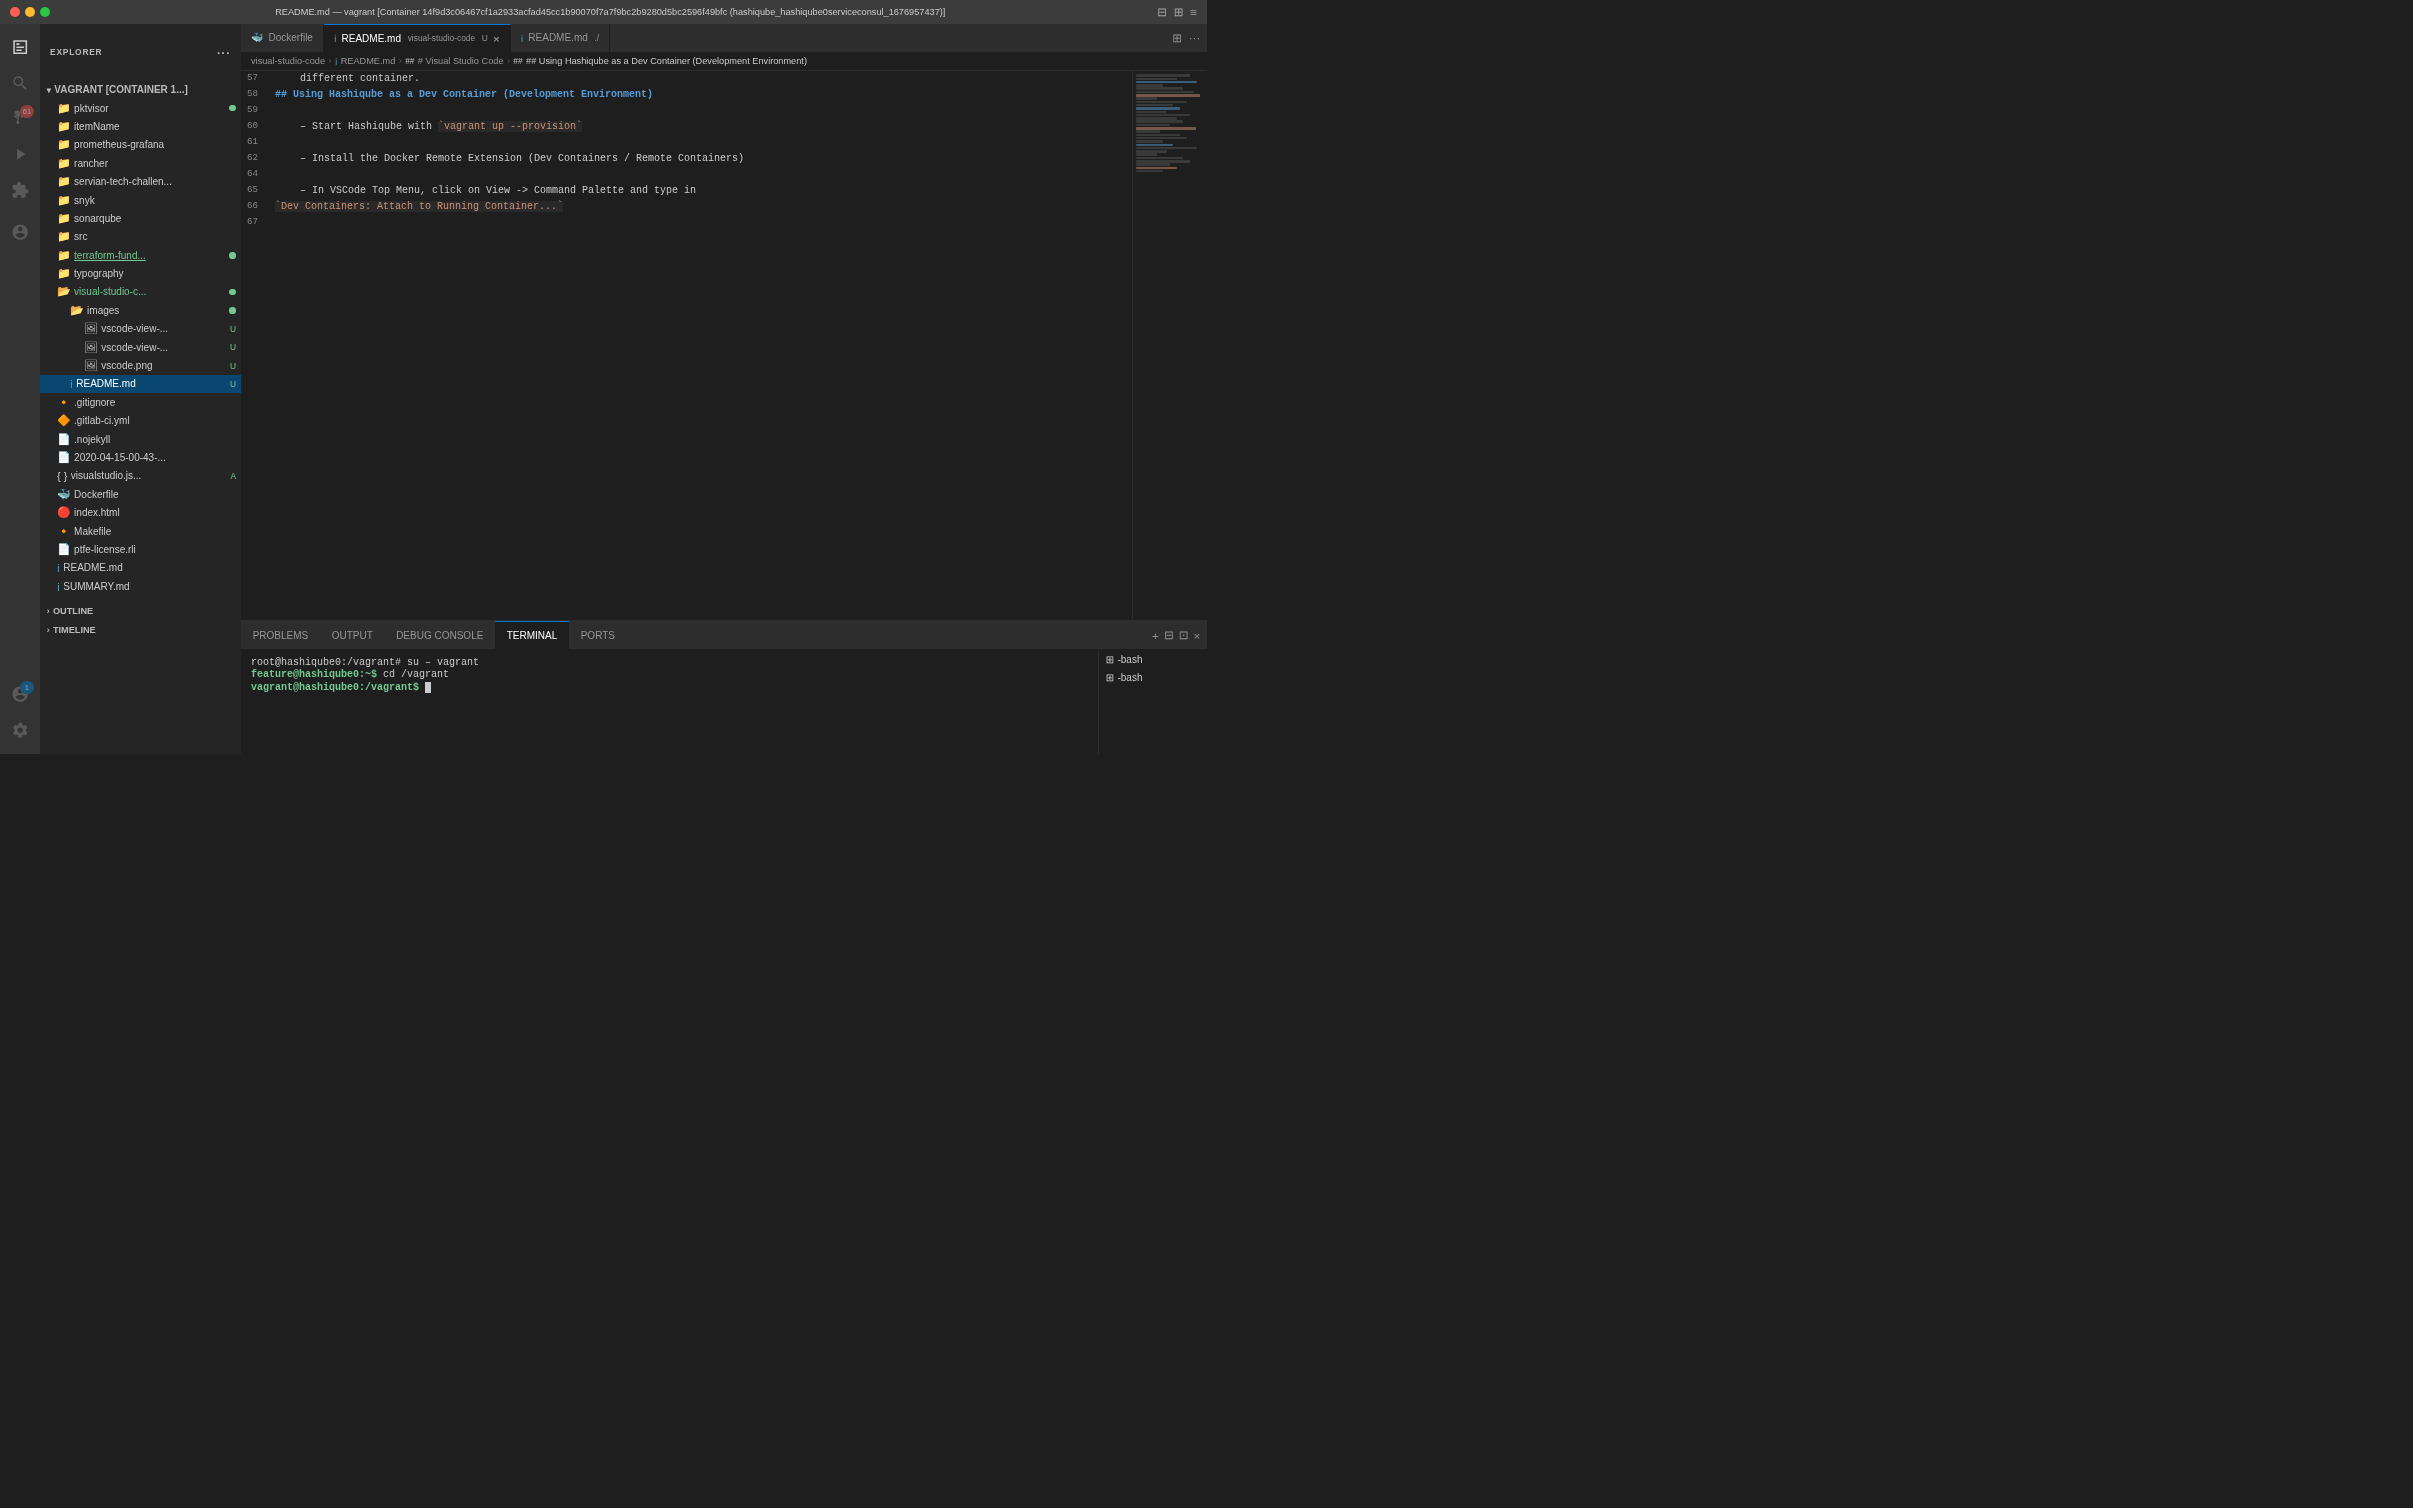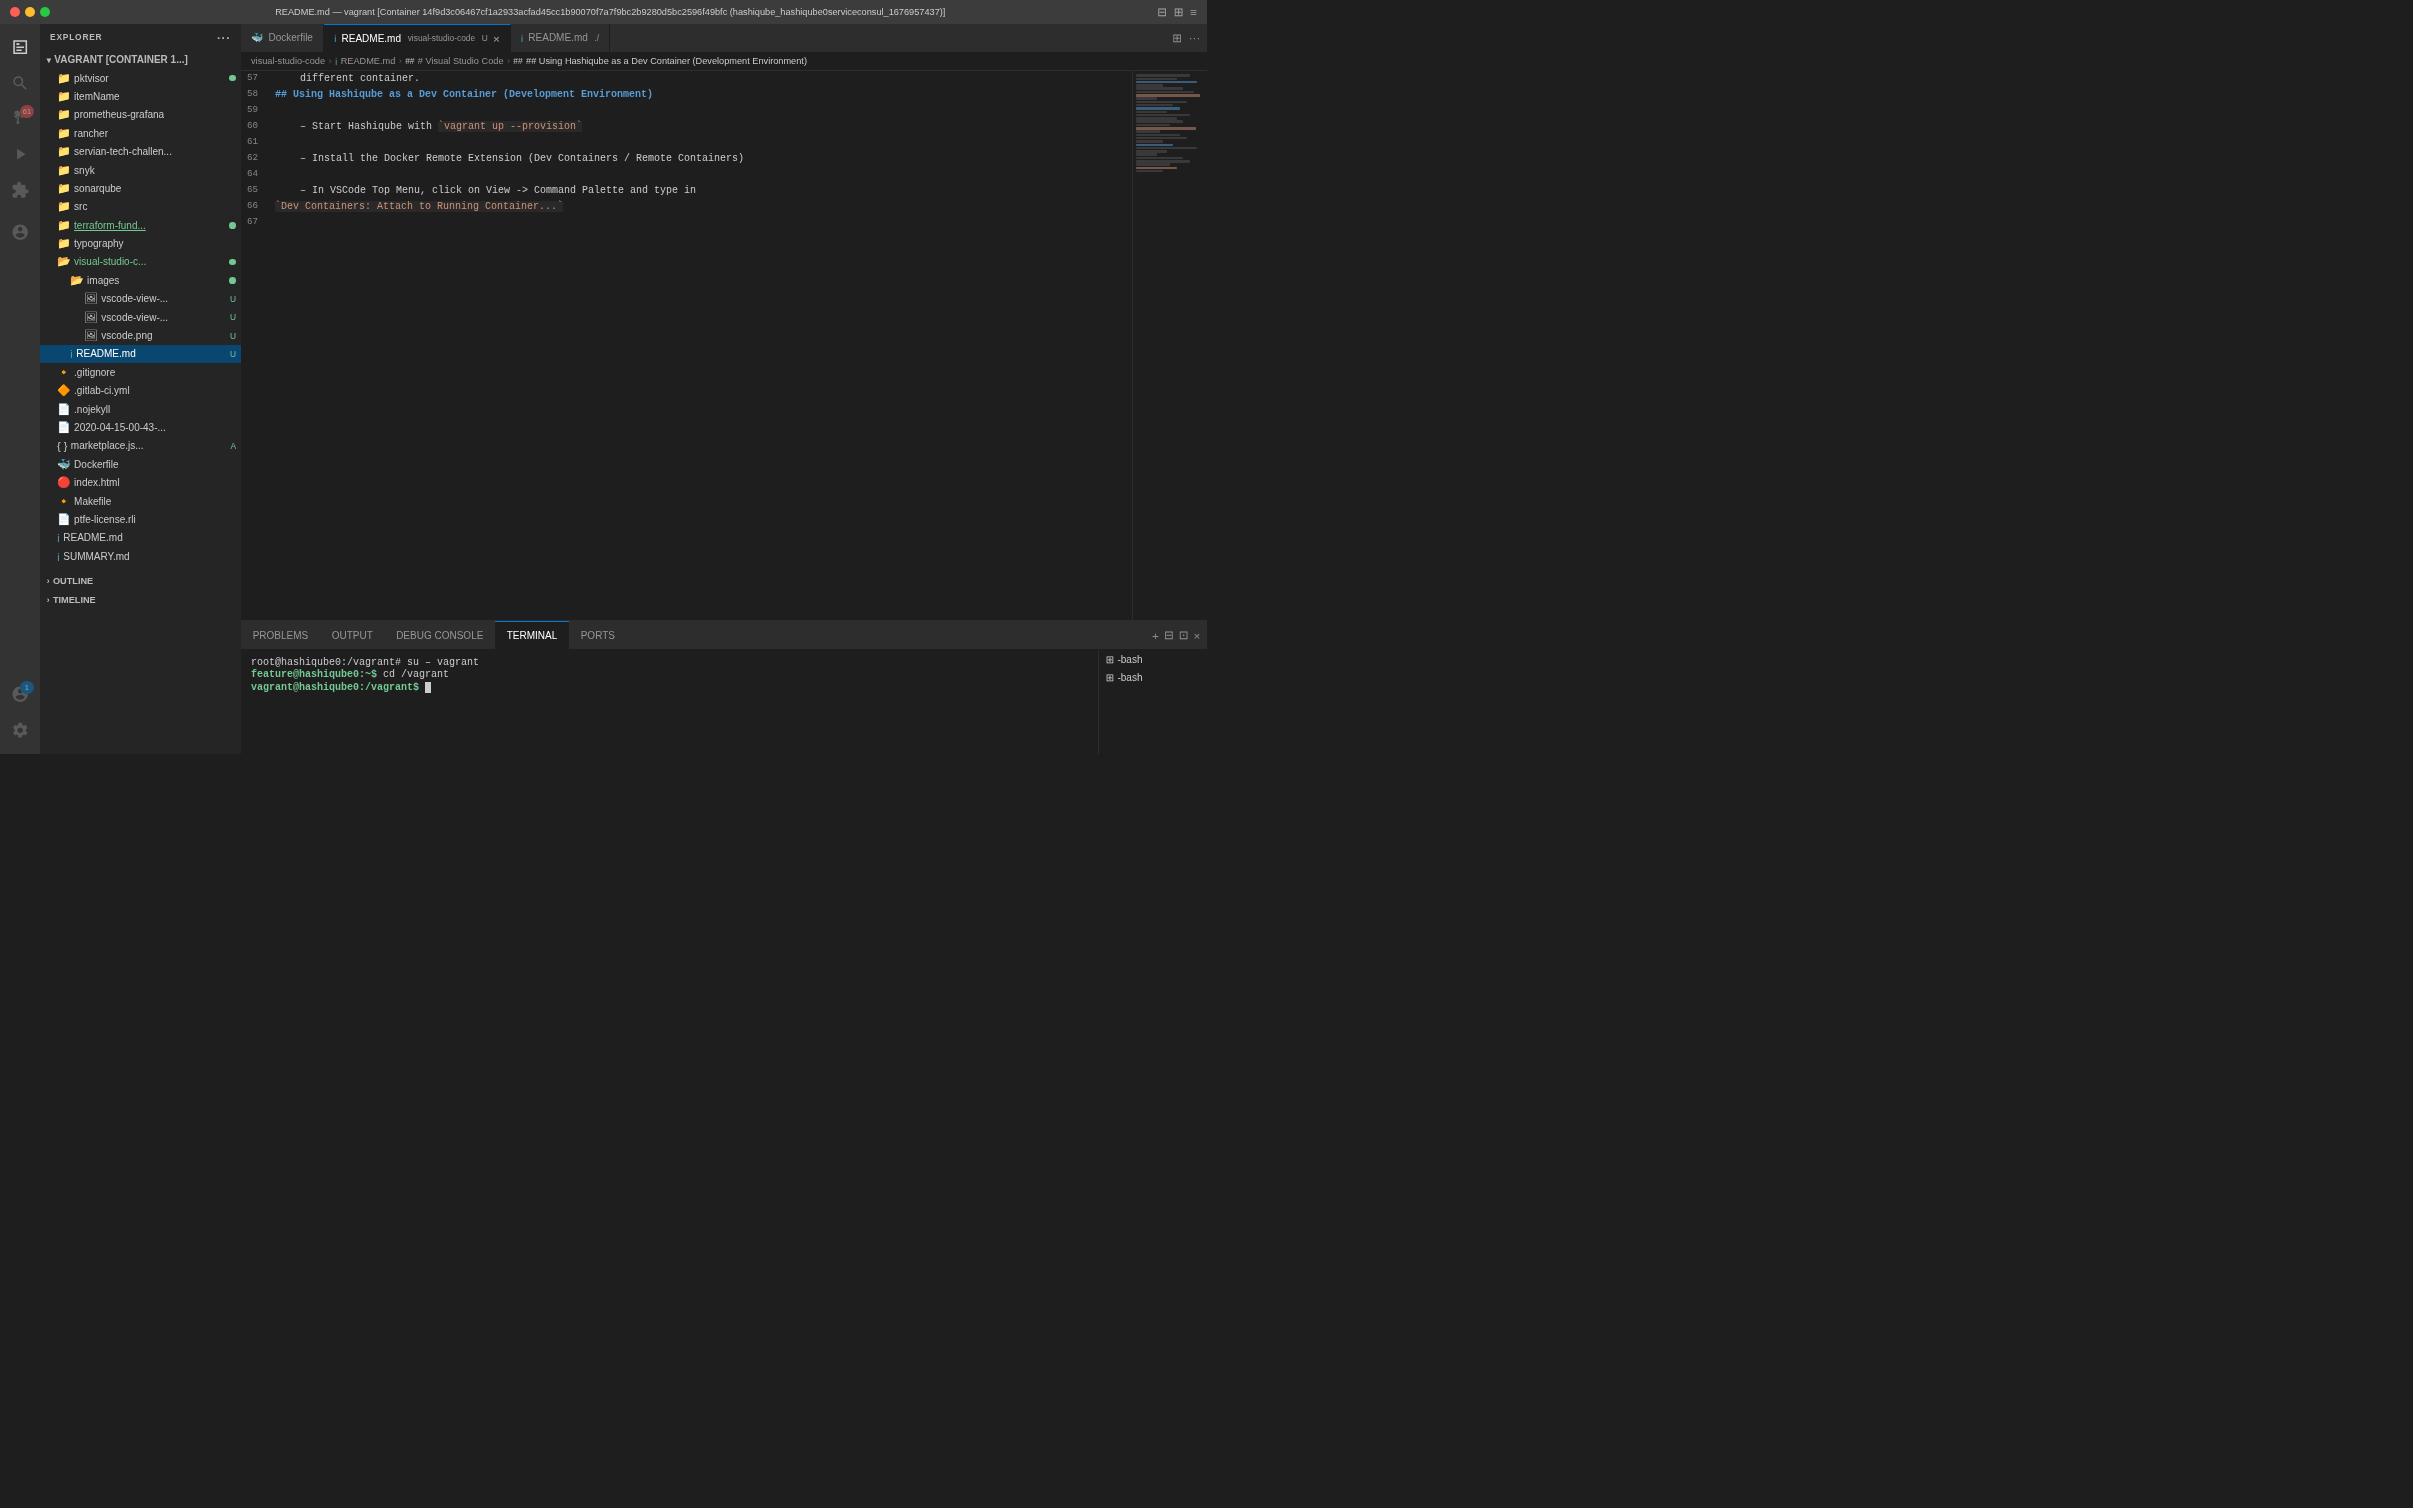--- a/index.html
+++ b/index.html
@@ -98,21 +98,21 @@
 
     
     .sidebar {
       width: 201px;
       background: #252526;
       display: flex;
       flex-direction: column;
       overflow: hidden;
     }
     .sidebar-header {
-      padding: 7px 10px;
+      padding: 22px 10px;
       font-size: 8.4px;
       font-weight: bold;
       color: #bbbbbe;
       text-transform: uppercase;
       letter-spacing: 0.8px;
       display: flex;
       align-items: center;
       justify-content: space-between;
     }
     .sidebar-content {
@@ -549,21 +549,21 @@
       <div class="tree-item indent-1">
         <span class="icon">📄</span>
         <span class="label">.nojekyll</span>
       </div>
       <div class="tree-item indent-1">
         <span class="icon">📄</span>
         <span class="label">2020-04-15-00-43-...</span>
       </div>
       <div class="tree-item indent-1">
         <span class="icon">{ }</span>
-        <span class="label">marketplace.js...</span>
+        <span class="label">visualstudio.js...</span>
         <span style="margin-left:auto;margin-right:5px;color:#73c991;font-size:8.4px;">A</span>
       </div>
       <div class="tree-item indent-1">
         <span class="icon">🐳</span>
         <span class="label">Dockerfile</span>
       </div>
       <div class="tree-item indent-1">
         <span class="icon">🔴</span>
         <span class="label">index.html</span>
       </div>

